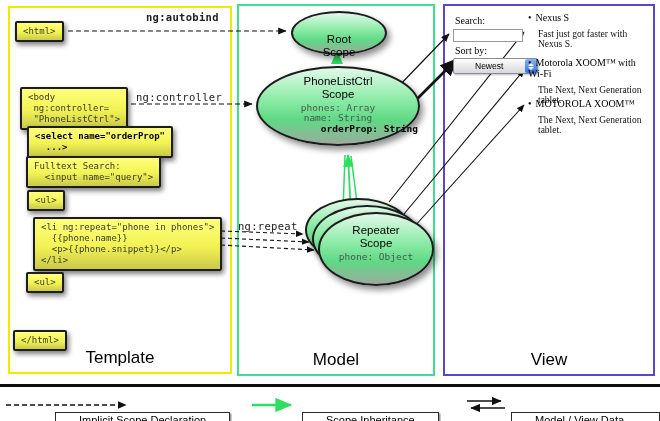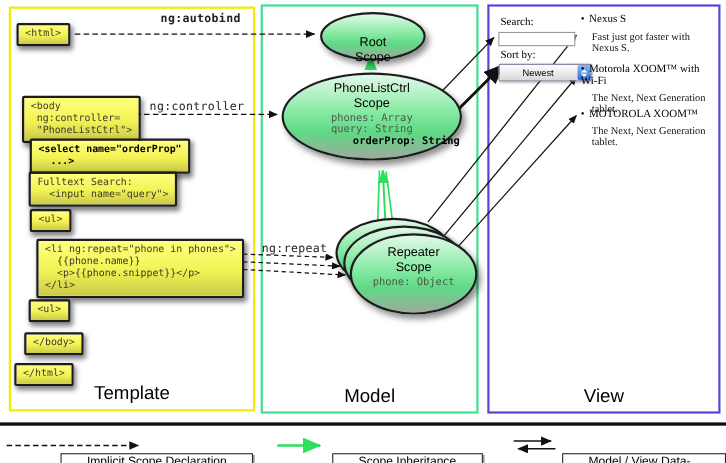--- a/index.html
+++ b/index.html
@@ -112,37 +112,36 @@
   <div class="codebox bold" style="left:27px;top:126px;">&lt;select name="orderProp"
   ...&gt;</div>
   <div class="codebox" style="left:26px;top:156px;">Fulltext Search:
   &lt;input name="query"&gt;</div>
   <div class="codebox" style="left:27px;top:190px;">&lt;ul&gt;</div>
   <div class="codebox" style="left:33px;top:217px;">&lt;li ng:repeat="phone in phones"&gt;
   {{phone.name}}
   &lt;p&gt;{{phone.snippet}}&lt;/p&gt;
 &lt;/li&gt;</div>
   <div class="codebox" style="left:26px;top:272px;">&lt;ul&gt;</div>
-  <div class="codebox" style="left:22px;top:302px;">&lt;/body&gt;</div>
   <div class="codebox" style="left:13px;top:330px;">&lt;/html&gt;</div>
 
   <div class="directive" style="left:146px;top:11px;font-weight:bold;">ng:autobind</div>
   <div class="directive" style="left:136px;top:91px;">ng:controller</div>
   <div class="directive" style="left:238px;top:220px;">ng:repeat</div>
 
   <div class="ellipse" style="left:291px;top:11px;width:92px;height:40px;">
     <div class="ellipse-title" style="margin-top:20px;">Root
 Scope</div>
   </div>
 
   <div class="ellipse" style="left:256px;top:66px;width:160px;height:76px;">
     <div class="ellipse-title" style="margin-top:7px;">PhoneListCtrl
 Scope</div>
     <div class="ellipse-props">phones: Array
-query: String</div>
+name: String</div>
     <div class="ellipse-prop-hl">orderProp: String</div>
   </div>
 
   <div class="ellipse" style="left:305px;top:198px;width:102px;height:60px;"></div>
   <div class="ellipse" style="left:312px;top:205px;width:106px;height:64px;"></div>
   <div class="ellipse" style="left:318px;top:212px;width:112px;height:70px;">
     <div class="ellipse-title" style="margin-top:10px;">Repeater
 Scope</div>
     <div class="ellipse-props">phone: Object</div>
   </div>

